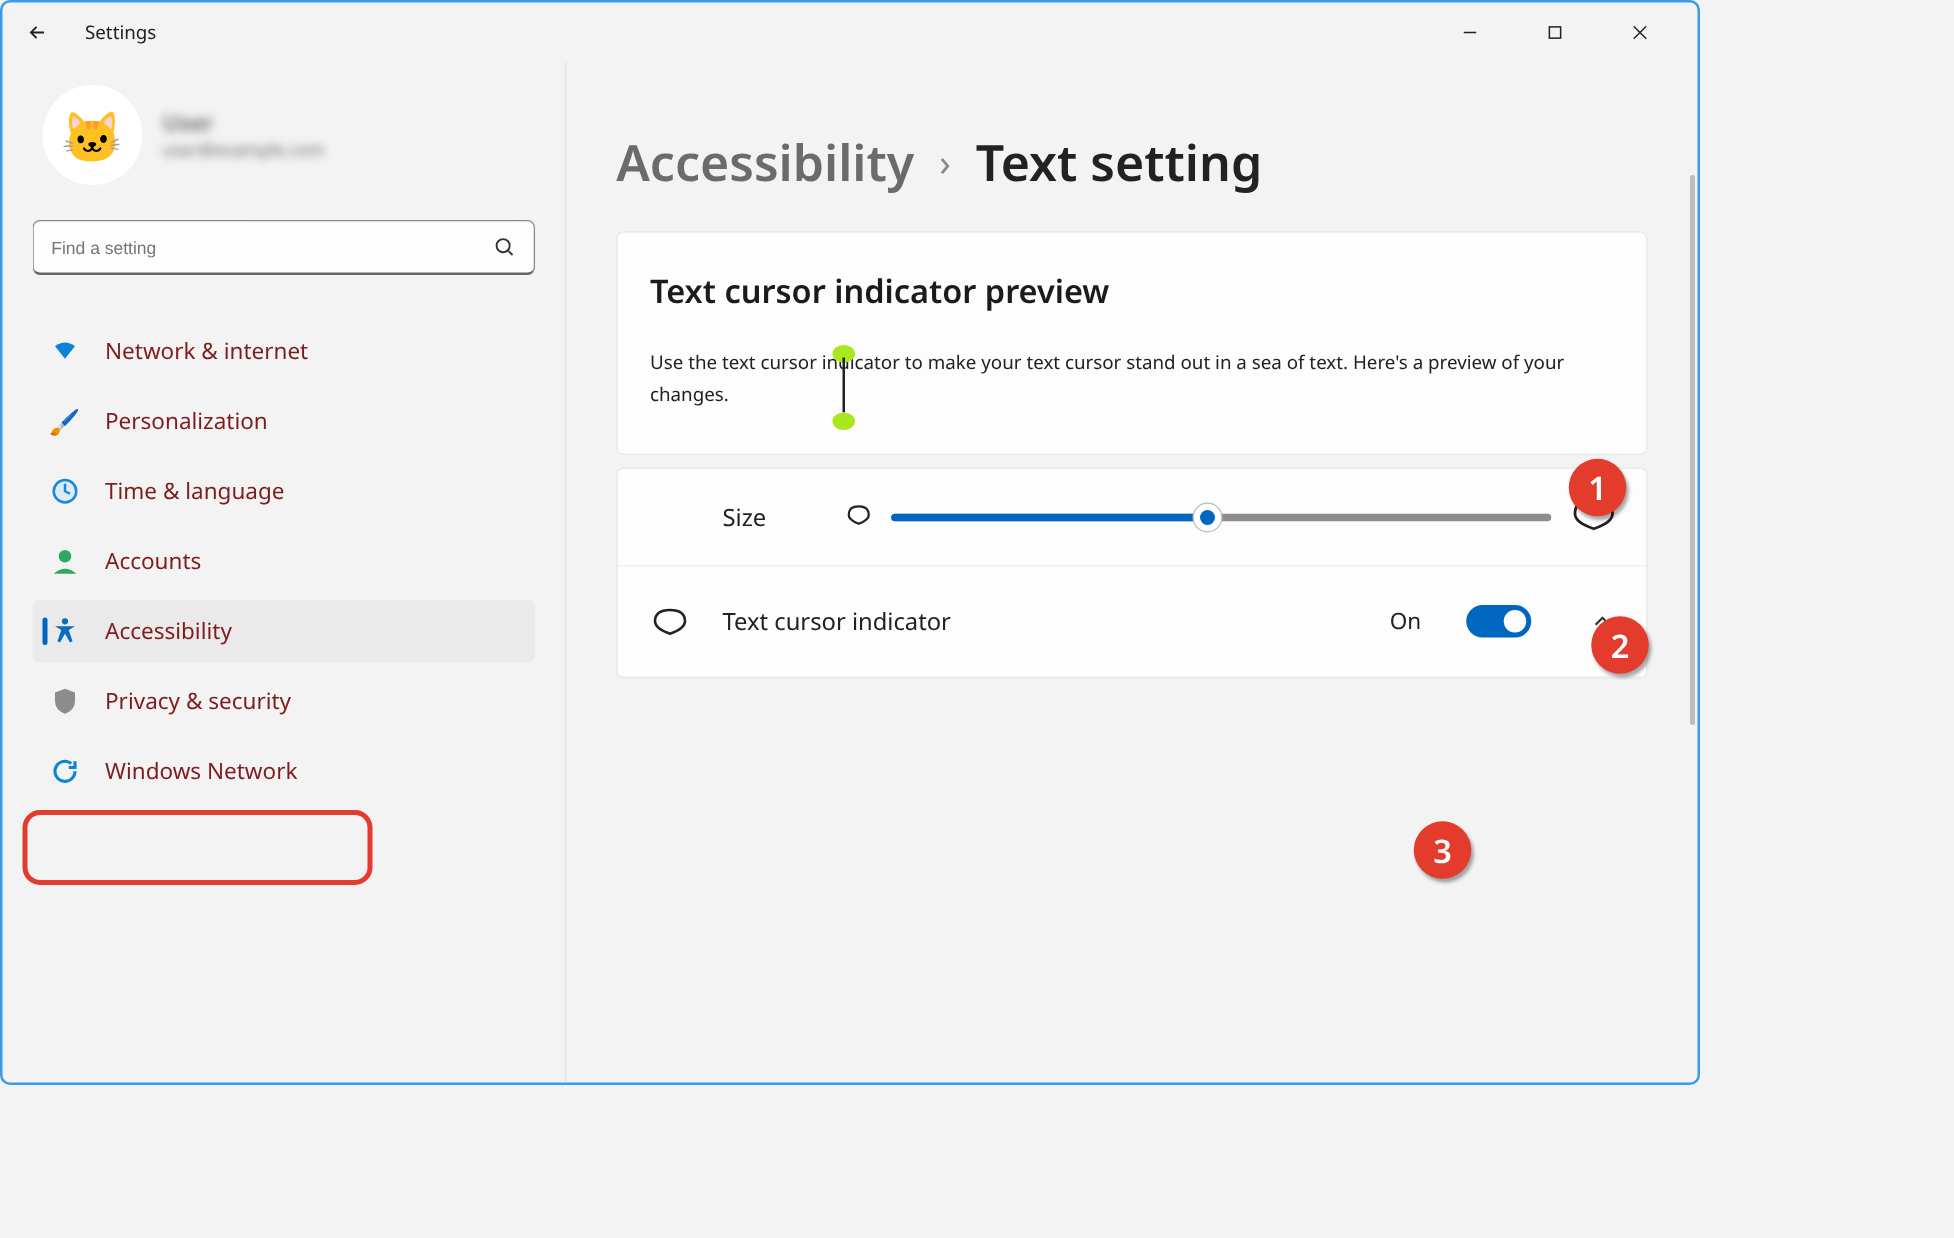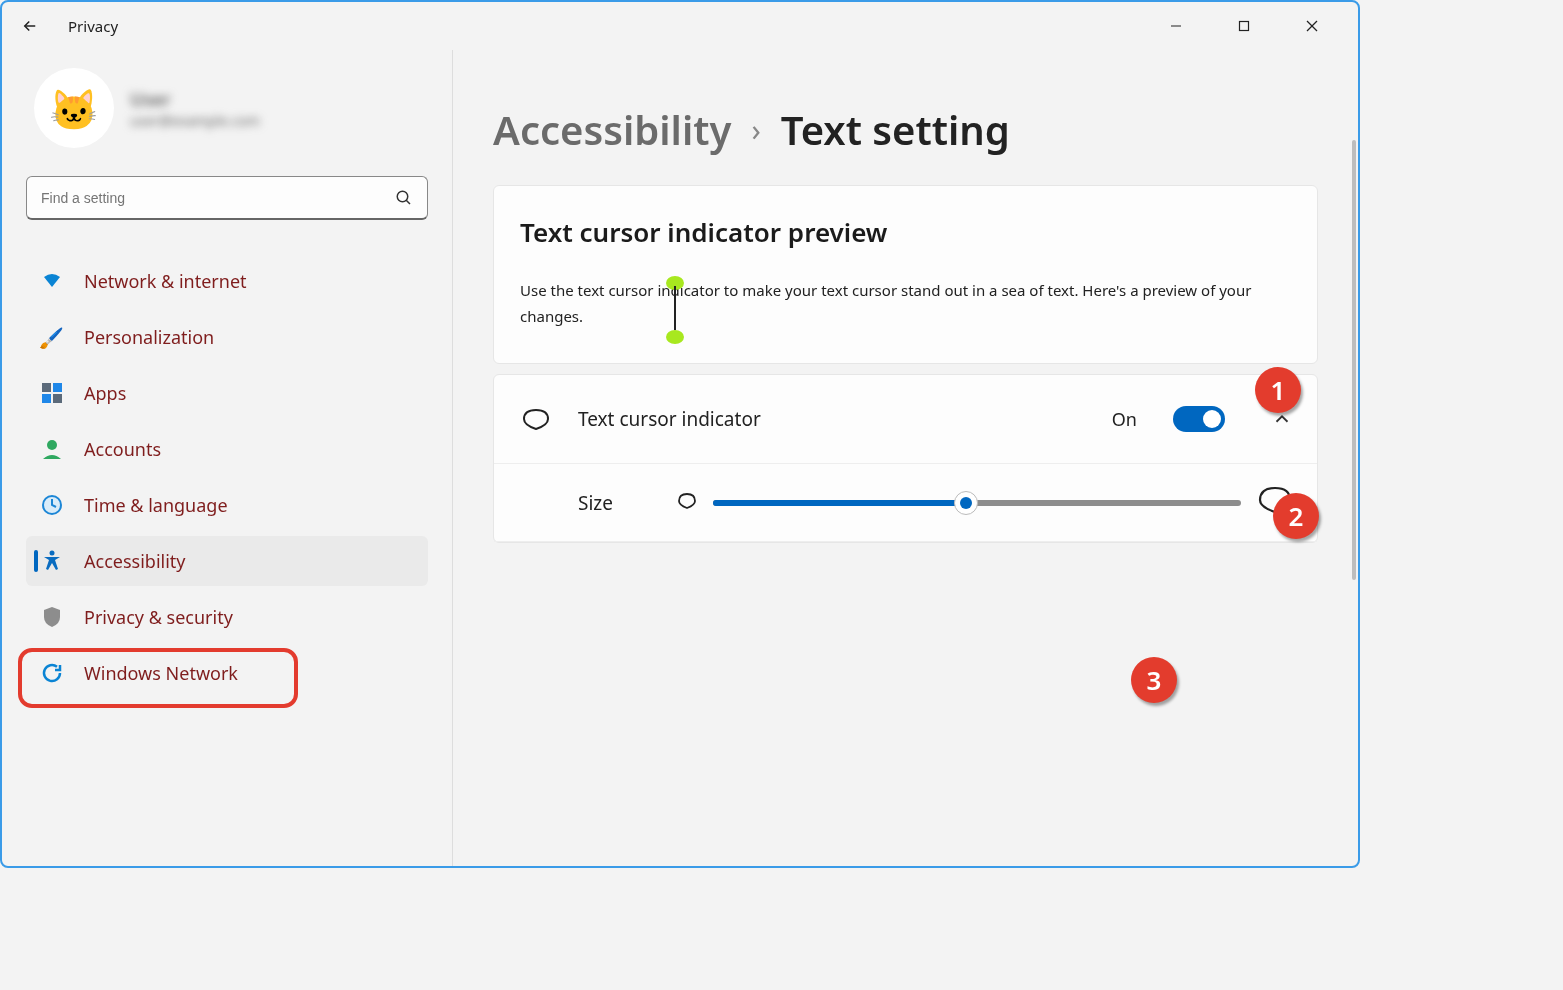--- a/index.html
+++ b/index.html
@@ -328,21 +328,21 @@
 
 <div class="window">
 
   <div class="titlebar">
     <div class="back-btn">
       <svg viewBox="0 0 24 24" fill="none" stroke="#222" stroke-width="2">
           <path d="M19 12H5"></path>
           <path d="M11 18l-6-6 6-6"></path>
         </svg>
     </div>
-    <div class="app-title">Privacy</div>
+    <div class="app-title">Settings</div>
     <div class="window-controls">
       <div class="win-ctrl">
         <svg viewBox="0 0 12 12" stroke="#222" stroke-width="1.2">
             <line x1="1" y1="6" x2="11" y2="6"></line>
           </svg>
       </div>
       <div class="win-ctrl">
         <svg viewBox="0 0 12 12" fill="none" stroke="#222" stroke-width="1.2">
             <rect x="1.5" y="1.5" width="9" height="9"></rect>
           </svg>
@@ -383,46 +383,35 @@
                 </svg>
             </span>
             <span>Network &amp; internet</span>
           </div>
           <div class="nav-item">
             <span class="ico">🖌️</span>
             <span>Personalization</span>
           </div>
           <div class="nav-item">
             <span class="ico">
-              <svg viewBox="0 0 24 24">
-                  <rect x="2" y="2" width="9" height="9" fill="#5b6a7a"></rect>
-                  <rect x="13" y="2" width="9" height="9" fill="#1f87e8"></rect>
-                  <rect x="2" y="13" width="9" height="9" fill="#1f87e8"></rect>
-                  <rect x="13" y="13" width="9" height="9" fill="#5b6a7a"></rect>
-                </svg>
-            </span>
-            <span>Apps</span>
+              <svg viewBox="0 0 24 24" fill="none" stroke="#1c86d6" stroke-width="2">
+                  <circle cx="12" cy="12" r="9" fill="#d9ecf9"></circle>
+                  <path d="M12 6v6l4 2"></path>
+                </svg>
+            </span>
+            <span>Time &amp; language</span>
           </div>
           <div class="nav-item">
             <span class="ico">
               <svg viewBox="0 0 24 24" fill="#2fa860">
                   <circle cx="12" cy="8" r="5"></circle>
                   <path d="M3 22 Q12 14 21 22 Z"></path>
                 </svg>
             </span>
             <span>Accounts</span>
-          </div>
-          <div class="nav-item">
-            <span class="ico">
-              <svg viewBox="0 0 24 24" fill="none" stroke="#1c86d6" stroke-width="2">
-                  <circle cx="12" cy="12" r="9" fill="#d9ecf9"></circle>
-                  <path d="M12 6v6l4 2"></path>
-                </svg>
-            </span>
-            <span>Time &amp; language</span>
           </div>
           <div class="nav-item active" style="position:relative">
             <span class="ico">
               <svg viewBox="0 0 24 24" fill="#0a6cc0">
                   <circle cx="12" cy="4" r="2.5"></circle>
                   <path d="M4 8 h16 l-5 3 l3 9 l-2 1 l-4-7 l-4 7 l-2-1 l3-9 Z"></path>
                 </svg>
             </span>
             <span>Accessibility</span>
           </div>
@@ -461,60 +450,60 @@
         <div class="preview-title">Text cursor indicator preview</div>
         <div class="preview-text">
           <span>Use the text cursor indicator to make your text cursor stand out in a sea of text. Here's a preview of your changes.</span>
           <span class="caret-ind-top"></span>
           <span class="caret-line"></span>
           <span class="caret-ind-bot"></span>
         </div>
       </div>
 
       <div class="card" style="position:relative;">
+        <div class="setting-row slider-row">
+          <div style="width:36px"></div>
+          <div class="row-label">Size</div>
+          <div class="slider-wrap">
+            <span class="pill-icon-sm">
+              <svg viewBox="0 0 20 16" fill="none" stroke="#222" stroke-width="1.8">
+                  <path d="M10 1 Q18 1 18 8 Q18 12 10 15 Q2 12 2 8 Q2 1 10 1 Z"></path>
+                </svg>
+            </span>
+            <div class="slider">
+              <div class="slider-fill"></div>
+              <div class="slider-thumb"></div>
+            </div>
+            <span class="pill-icon-lg">
+              <svg viewBox="0 0 36 28" fill="none" stroke="#222" stroke-width="2.2">
+                  <path d="M18 2 Q33 2 33 14 Q33 21 18 26 Q3 21 3 14 Q3 2 18 2 Z"></path>
+                </svg>
+            </span>
+          </div>
+        </div>
+
         <div class="setting-row">
           <div class="row-icon">
             <svg viewBox="0 0 28 22" fill="none" stroke="#222" stroke-width="2">
                 <path d="M14 2 Q26 2 26 11 Q26 17 14 21 Q2 17 2 11 Q2 2 14 2 Z"></path>
               </svg>
           </div>
           <div class="row-label">Text cursor indicator</div>
           <div class="spacer"></div>
           <div class="toggle-state">On</div>
           <div class="toggle">
               <div class="knob"></div>
             </div>
           <div class="chev">
             <svg viewBox="0 0 24 24" fill="none" stroke="#333" stroke-width="2">
                 <path d="M6 15l6-6 6 6"></path>
               </svg>
           </div>
         </div>
 
-        <div class="setting-row slider-row">
-          <div style="width:36px"></div>
-          <div class="row-label">Size</div>
-          <div class="slider-wrap">
-            <span class="pill-icon-sm">
-              <svg viewBox="0 0 20 16" fill="none" stroke="#222" stroke-width="1.8">
-                  <path d="M10 1 Q18 1 18 8 Q18 12 10 15 Q2 12 2 8 Q2 1 10 1 Z"></path>
-                </svg>
-            </span>
-            <div class="slider">
-              <div class="slider-fill"></div>
-              <div class="slider-thumb"></div>
-            </div>
-            <span class="pill-icon-lg">
-              <svg viewBox="0 0 36 28" fill="none" stroke="#222" stroke-width="2.2">
-                  <path d="M18 2 Q33 2 33 14 Q33 21 18 26 Q3 21 3 14 Q3 2 18 2 Z"></path>
-                </svg>
-            </span>
-          </div>
-        </div>
-
 
         <div class="badge" style="right:16px; top:-8px;">1</div>
         <div class="badge" style="right:-2px; top:118px;">2</div>
         <div class="badge" style="right:140px; top:282px;">3</div>
       </div>
     </div>
   </div>
 </div>
 
 </body></html>

